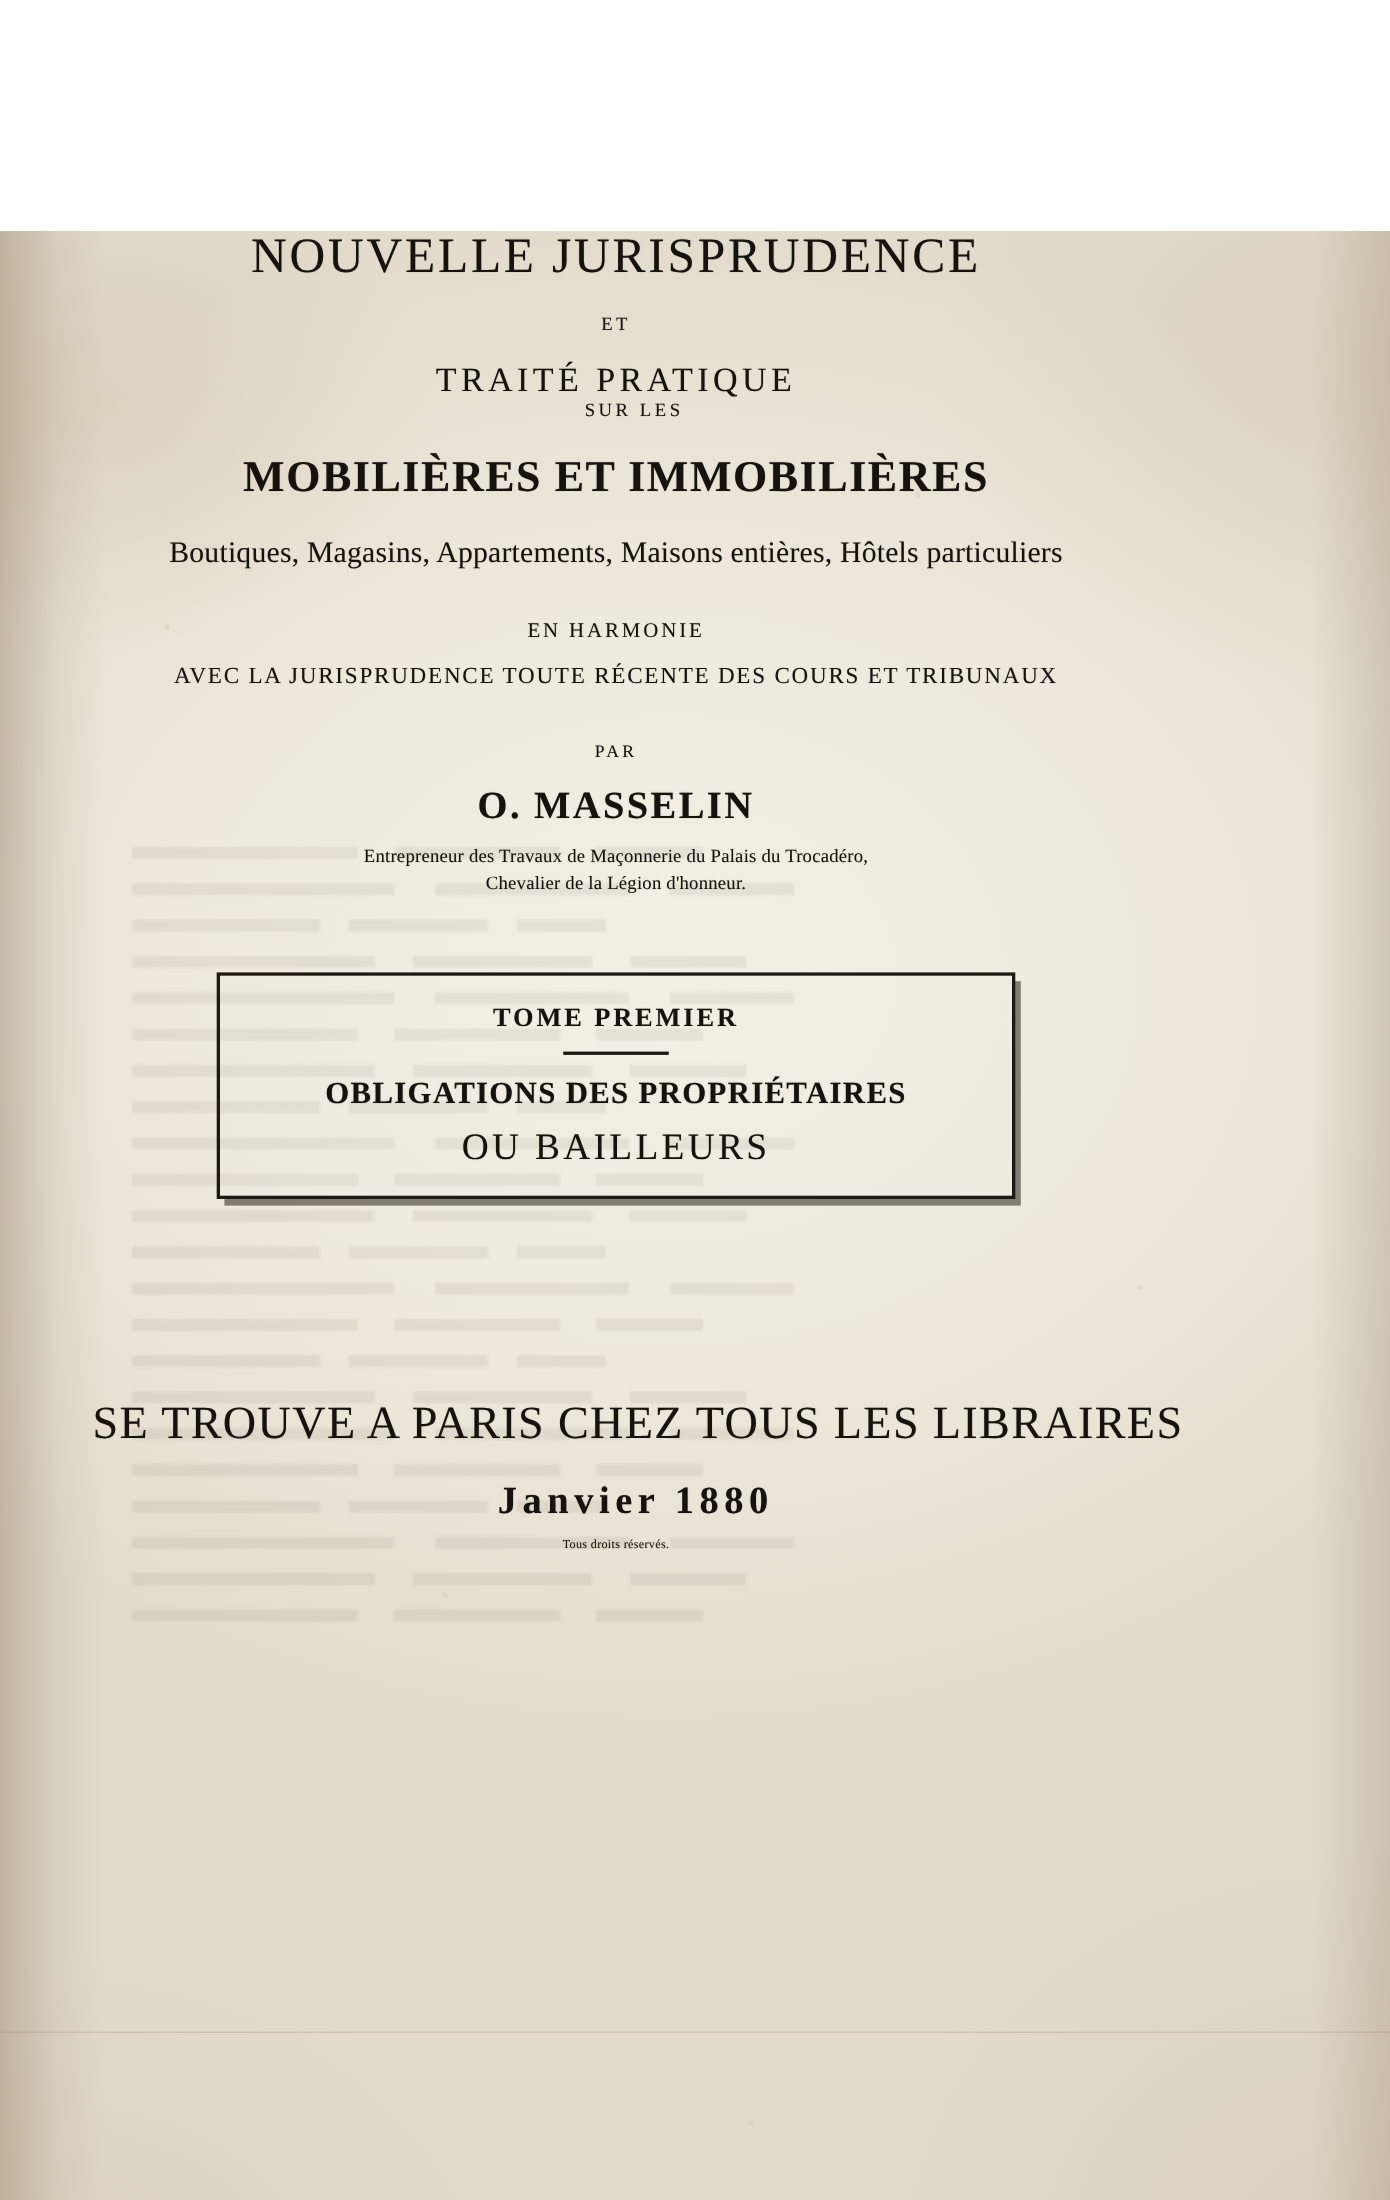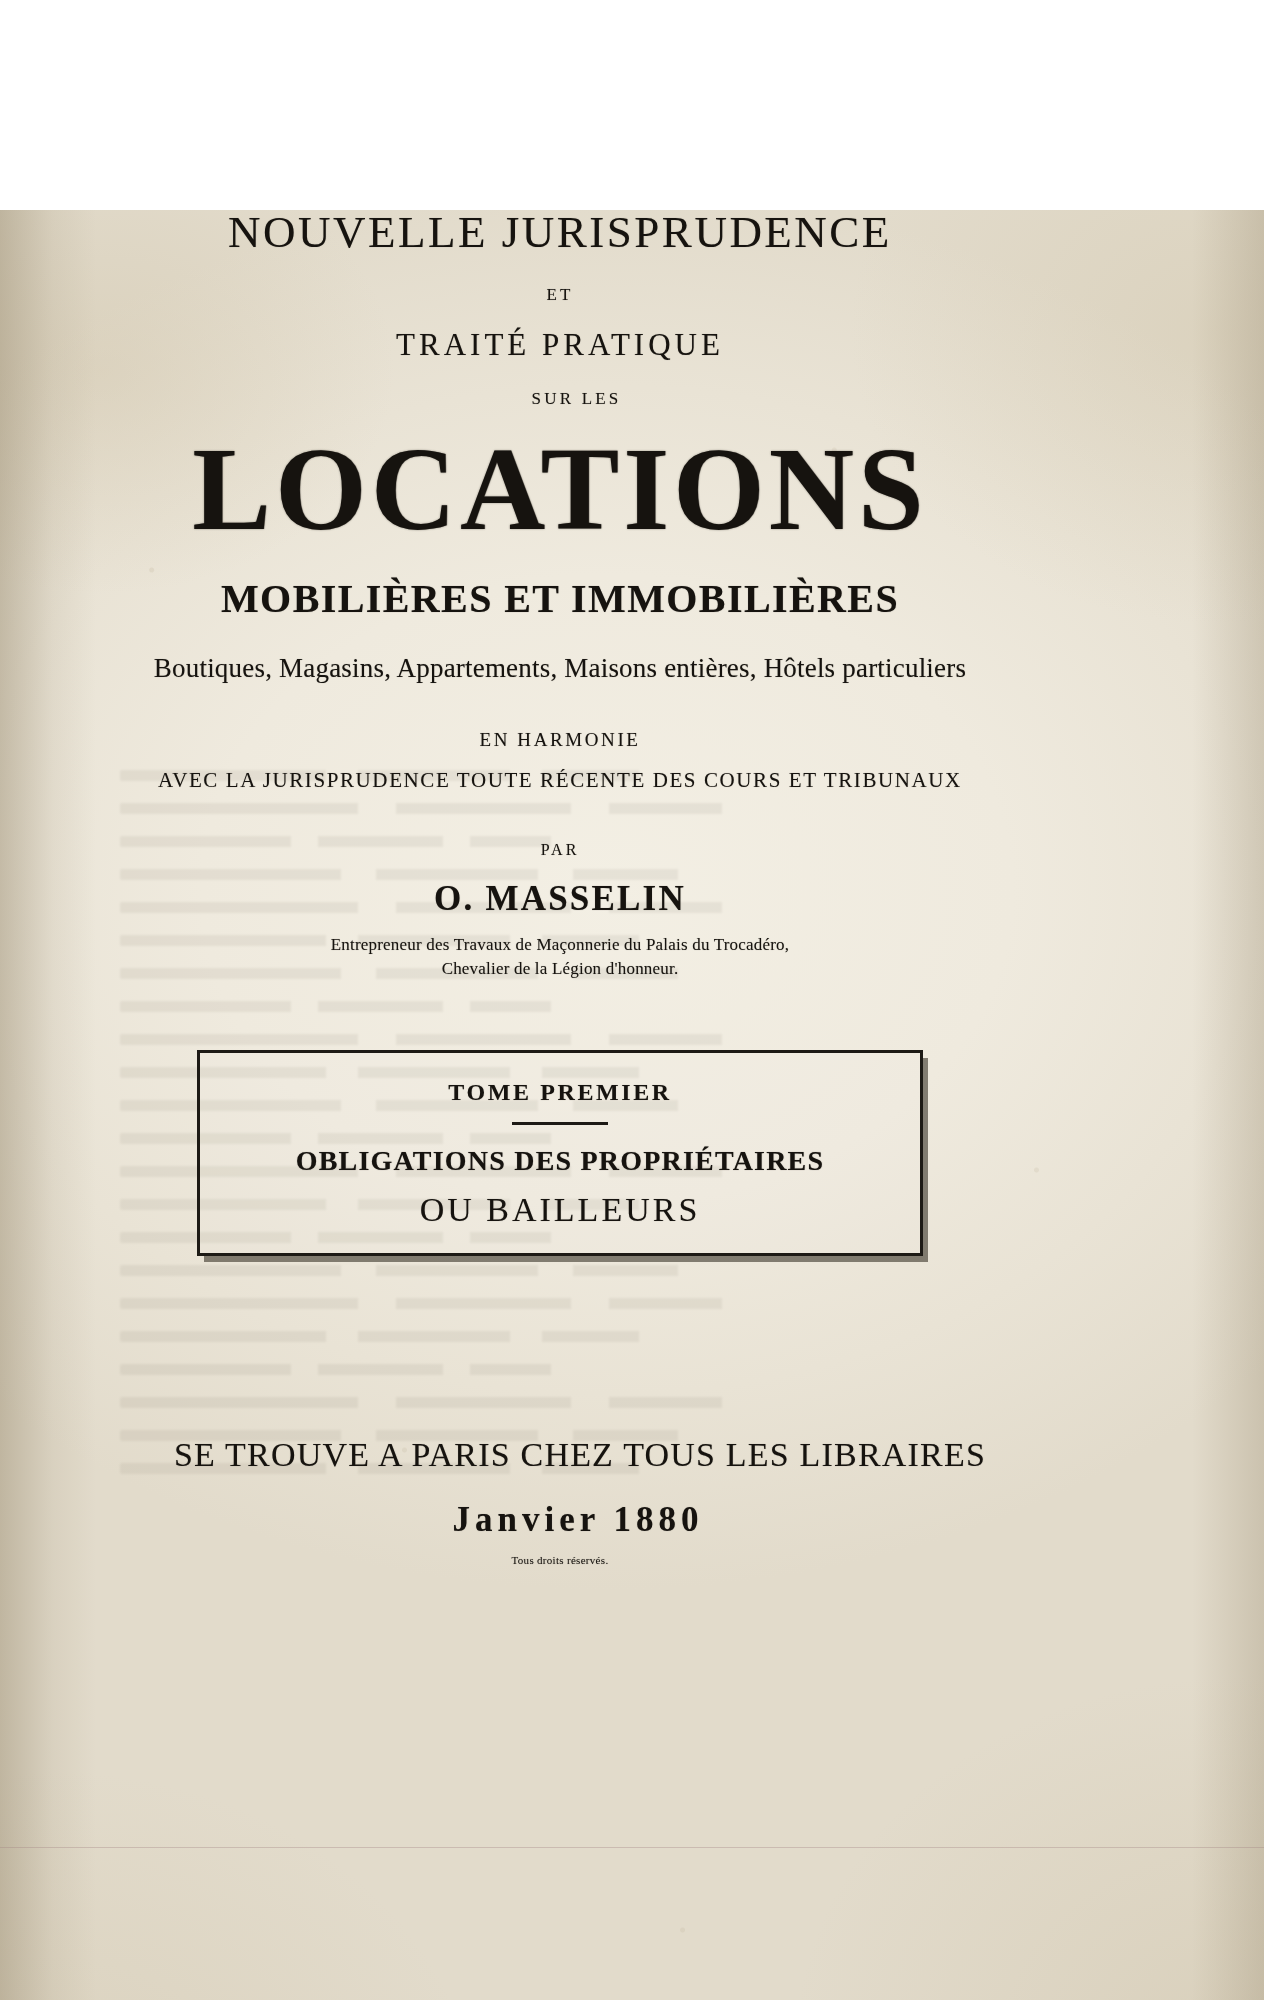--- a/index.html
+++ b/index.html
@@ -117,21 +117,20 @@
     margin-top: 30px;
   }
   .t-traite {
     font-size: 31px;
     letter-spacing: 4px;
     margin-top: 22px;
   }
   .t-surles {
     font-size: 17px;
     letter-spacing: 3.2px;
-    margin-top: 26px;
     padding-left: 33px;
   }
   .t-locations {
     font-family: "Liberation Serif", serif;
     font-size: 118px;
     font-weight: 700;
     letter-spacing: 4px;
     line-height: 1;
     margin-top: 22px;
     text-shadow: 0 0 2px rgba(25,20,14,.45), 0.5px 0 0 rgba(25,20,14,.35);
@@ -214,21 +213,21 @@
     text-shadow: 0 0 1px rgba(25,20,14,.45);
   }
   .tome-bailleurs {
     font-size: 34px;
     font-weight: 400;
     letter-spacing: 3px;
     margin-top: 14px;
   }
 
   .t-libraires {
-    font-size: 34px;
+    font-size: 42px;
     letter-spacing: 1.2px;
     margin-top: 180px;
     padding-left: 40px;
   }
   .t-date {
     font-size: 35px;
     font-weight: 700;
     letter-spacing: 5px;
     margin-top: 26px;
     margin-left: 36px;
@@ -276,21 +275,20 @@
   <div class="content">
 
     <div class="t-main-title ink">NOUVELLE JURISPRUDENCE</div>
 
     <div class="t-et ink">ET</div>
 
     <div class="t-traite ink">TRAITÉ PRATIQUE</div>
 
     <div class="t-surles ink">SUR LES</div>
 
-    <div class="t-locations ink">LOCATIONS</div>
 
     <div class="t-mobilieres ink">MOBILIÈRES ET IMMOBILIÈRES</div>
 
     <div class="t-subject ink">
       <span class="l1">Boutiques, Magasins, Appartements, Maisons entières, Hôtels particuliers</span>
     </div>
 
     <div class="t-harmonie ink">EN HARMONIE</div>
 
     <div class="t-avec ink">AVEC LA JURISPRUDENCE TOUTE RÉCENTE DES COURS ET TRIBUNAUX</div>

